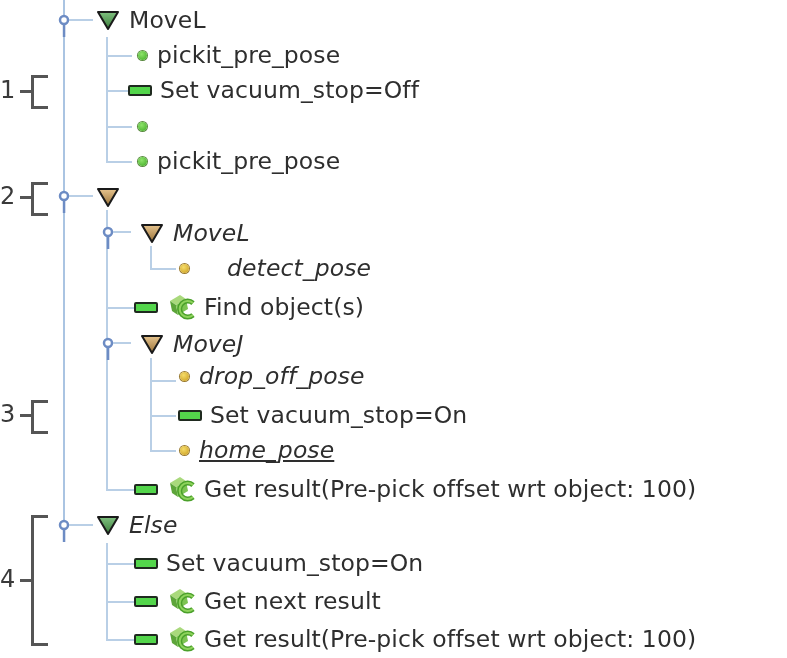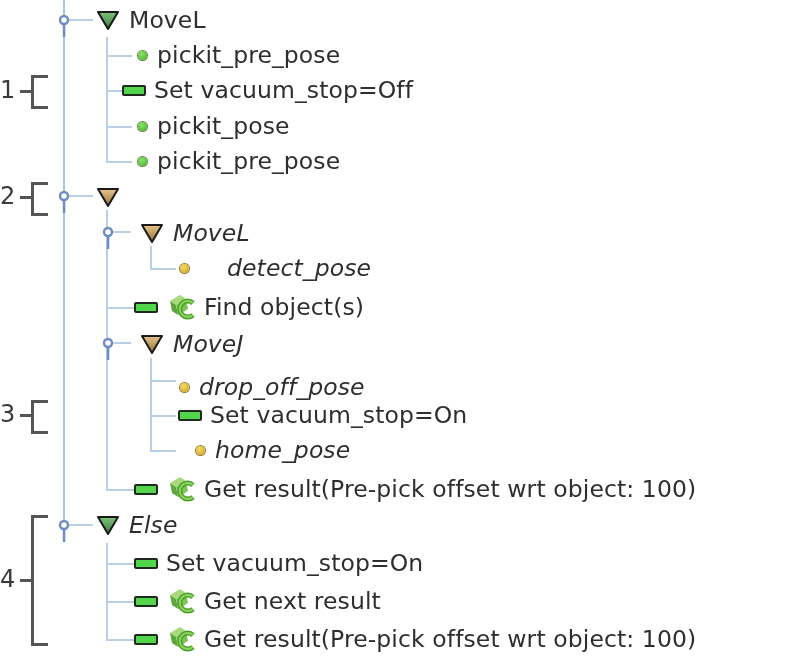--- a/index.html
+++ b/index.html
@@ -104,27 +104,26 @@
             </linearGradient>
           </defs>
           <polygon points="2,2 22,2 12,19" fill="url(#gtriangle-green-icon)" stroke="#1a1a1a" stroke-width="2" stroke-linejoin="round"></polygon>
         </svg></span>
       <span class="label">MoveL</span>
     </div>
     <div class="row" style="left: 138px; top: 38px;">
       <span class="dot green"></span>
       <span class="label">pickit_pre_pose</span>
     </div>
-    <div class="row" style="left: 122px; top: 73px;">
+    <div class="row" style="left: 128px; top: 73px;">
       <span class="bar"></span>
       <span class="label">Set vacuum_stop=Off</span>
     </div>
     <div class="row" style="left: 138px; top: 109px;">
       <span class="dot green"></span>
-      <span class="label">pickit_pose</span>
     </div>
     <div class="row" style="left: 138px; top: 144px;">
       <span class="dot green"></span>
       <span class="label">pickit_pre_pose</span>
     </div>
     <div class="row" style="left: 96px; top: 180px;">
       <span class="tri"><svg width="24" height="20" viewBox="0 0 24 20">
           <defs>
             <linearGradient id="gtriangle-tan-icon" x1="0" y1="0" x2="0" y2="1">
               <stop offset="0" stop-color="#e6c48e"></stop>
@@ -166,29 +165,29 @@
           <defs>
             <linearGradient id="gtriangle-tan-icon" x1="0" y1="0" x2="0" y2="1">
               <stop offset="0" stop-color="#e6c48e"></stop>
               <stop offset="1" stop-color="#9a7238"></stop>
             </linearGradient>
           </defs>
           <polygon points="2,2 22,2 12,19" fill="url(#gtriangle-tan-icon)" stroke="#1a1a1a" stroke-width="2" stroke-linejoin="round"></polygon>
         </svg></span>
       <span class="label italic">MoveJ</span>
     </div>
-    <div class="row" style="left: 180px; top: 370px;">
+    <div class="row" style="left: 180px; top: 359px;">
       <span class="dot yellow"></span>
       <span class="label italic">drop_off_pose</span>
     </div>
     <div class="row" style="left: 178px; top: 398px;">
       <span class="bar"></span>
       <span class="label">Set vacuum_stop=On</span>
     </div>
-    <div class="row" style="left: 196px; top: 433px;">
+    <div class="row" style="left: 180px; top: 433px; text-decoration: underline;">
       <span class="dot yellow"></span>
       <span class="label italic">home_pose</span>
     </div>
     <div class="row" style="left: 134px; top: 472px;">
       <span class="bar"></span>
       <span class="pk"><svg width="32" height="28" viewBox="0 0 32 28">
           <polygon points="4,8 14,2 20,6 10,12" fill="#a9d97c"></polygon>
           <polygon points="4,8 10,12 12,22 6,18" fill="#5da53a"></polygon>
           <polygon points="10,12 20,6 22,16 12,22" fill="#7dc452"></polygon>
           <path d="M27 10 A8 8 0 1 0 27 22" fill="none" stroke="#4aa02a" stroke-width="5"></path>

